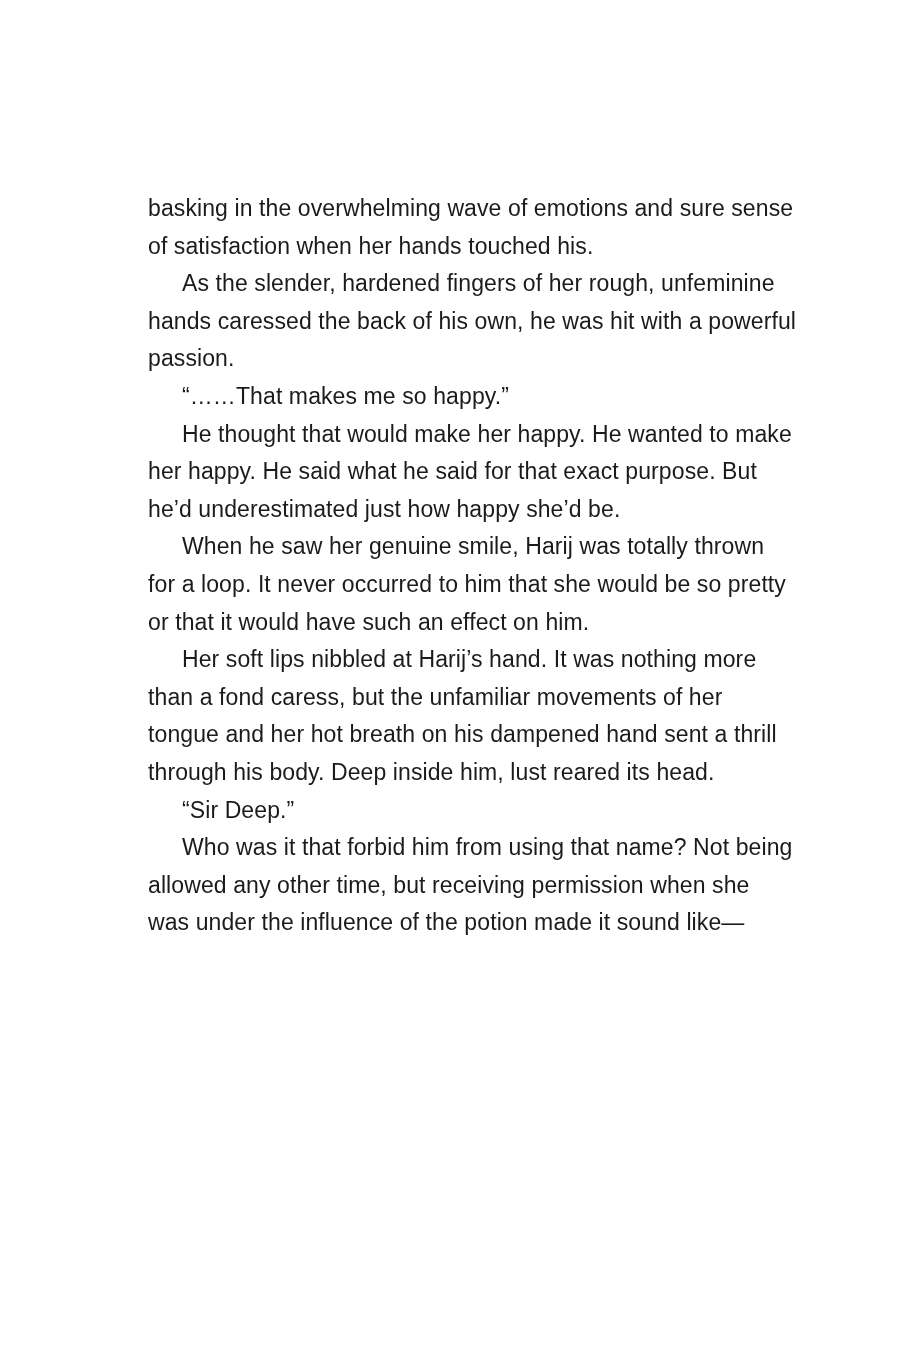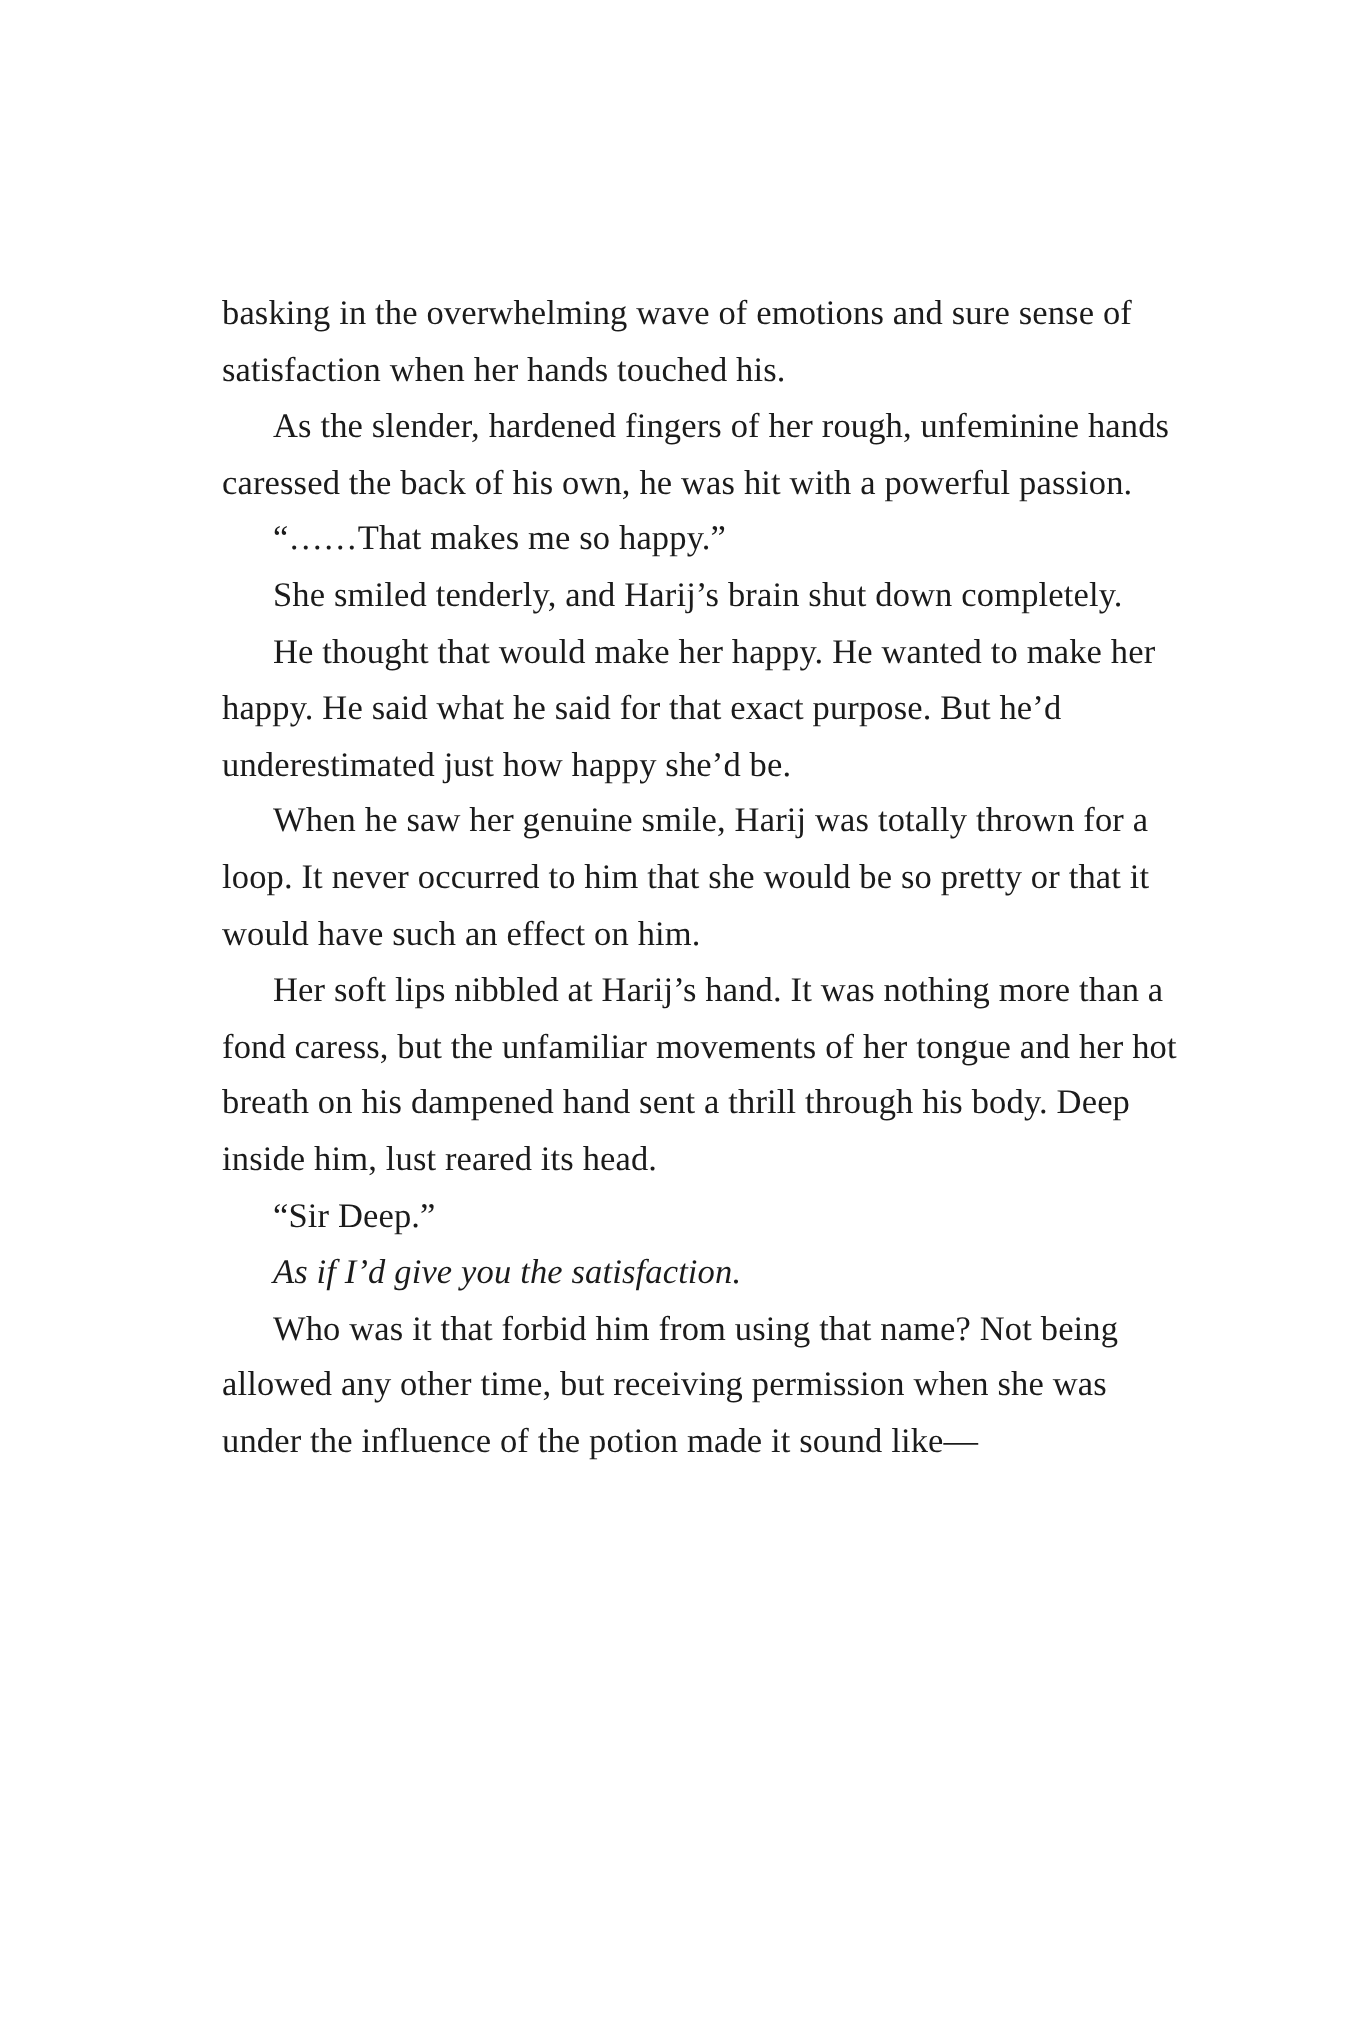--- a/index.html
+++ b/index.html
@@ -14,21 +14,21 @@
     position: relative;
     width: 900px;
     height: 1350px;
     background: #ffffff;
   }
   .text-block {
     position: absolute;
     left: 148px;
     top: 190px;
     width: 648px;
-    font-family: Liberation Serif, serif;
+    font-family: Liberation Sans, sans-serif;
     font-size: 23px;
     line-height: 37.6px;
     color: #1b1b1b;
     text-align: left;
     letter-spacing: 0.1px;
   }
   .text-block p {
     margin: 0;
     padding: 0;
   }
@@ -40,21 +40,19 @@
   }
 </style>
 </head>
 <body>
 
 <div class="page">
   <div class="text-block">
     <p>basking in the overwhelming wave of emotions and sure sense of satisfaction when her hands touched his.</p>
     <p class="indent">As the slender, hardened fingers of her rough, unfeminine hands caressed the back of his own, he was hit with a powerful passion.</p>
     <p class="indent">“……That makes me so happy.”</p>
-    <p class="indent">She smiled tenderly, and Harij’s brain shut down completely.</p>
     <p class="indent">He thought that would make her happy. He wanted to make her happy. He said what he said for that exact purpose. But he’d underestimated just how happy she’d be.</p>
     <p class="indent">When he saw her genuine smile, Harij was totally thrown for a loop. It never occurred to him that she would be so pretty or that it would have such an effect on him.</p>
     <p class="indent">Her soft lips nibbled at Harij’s hand. It was nothing more than a fond caress, but the unfamiliar movements of her tongue and her hot breath on his dampened hand sent a thrill through his body. Deep inside him, lust reared its head.</p>
     <p class="indent">“Sir Deep.”</p>
-    <p class="indent italic">As if I’d give you the satisfaction.</p>
     <p class="indent">Who was it that forbid him from using that name? Not being allowed any other time, but receiving permission when she was under the influence of the potion made it sound like—</p>
   </div>
 </div>
 
 </body></html>

